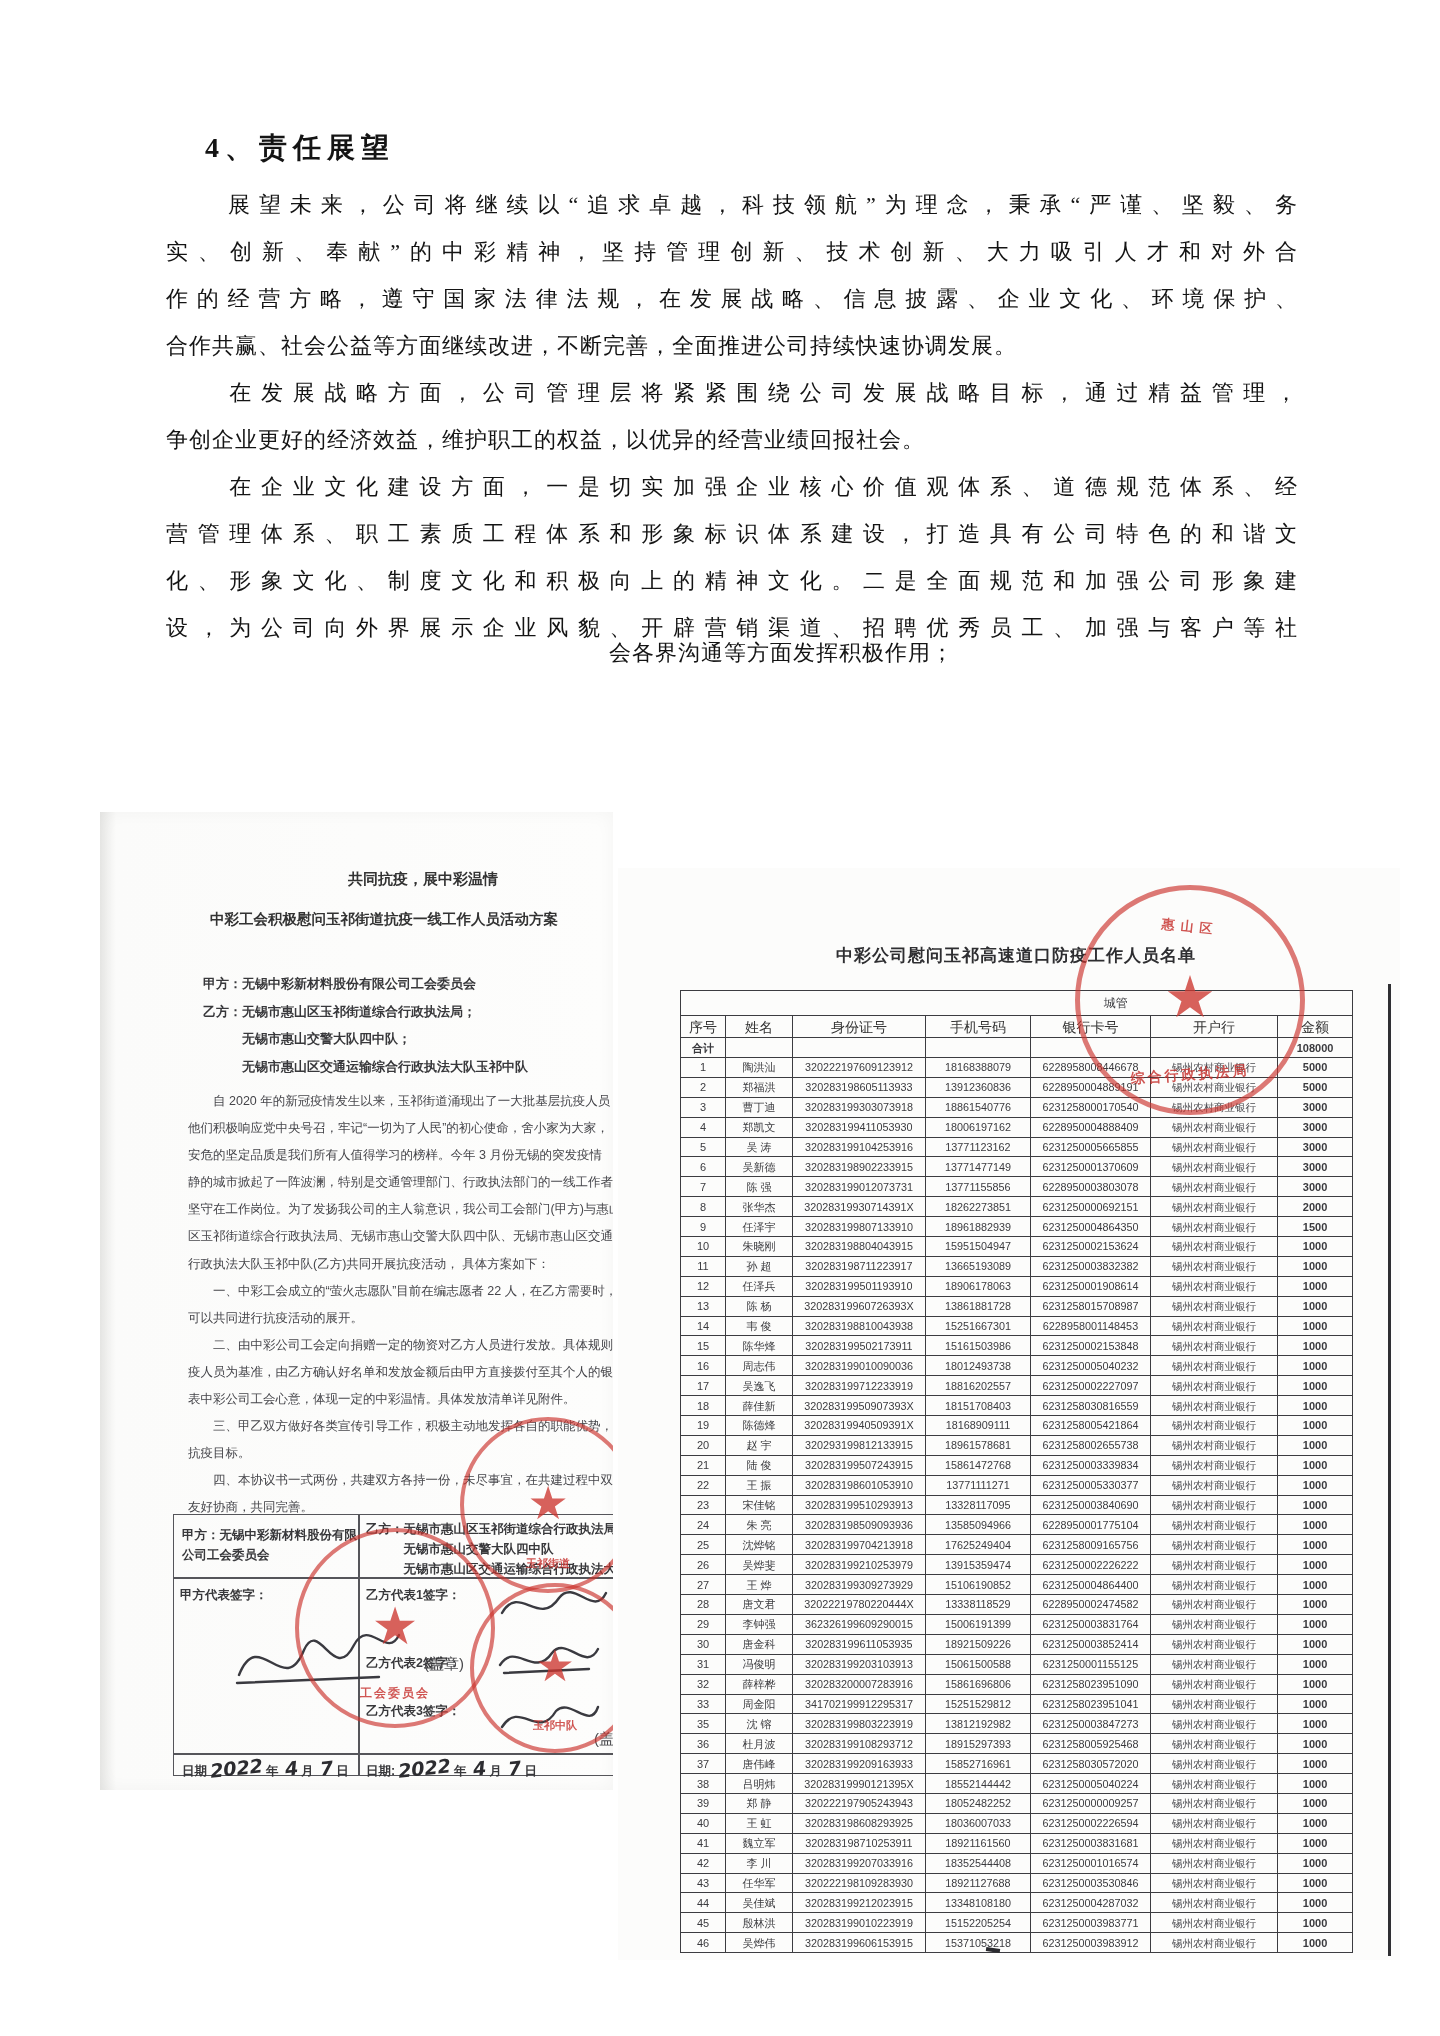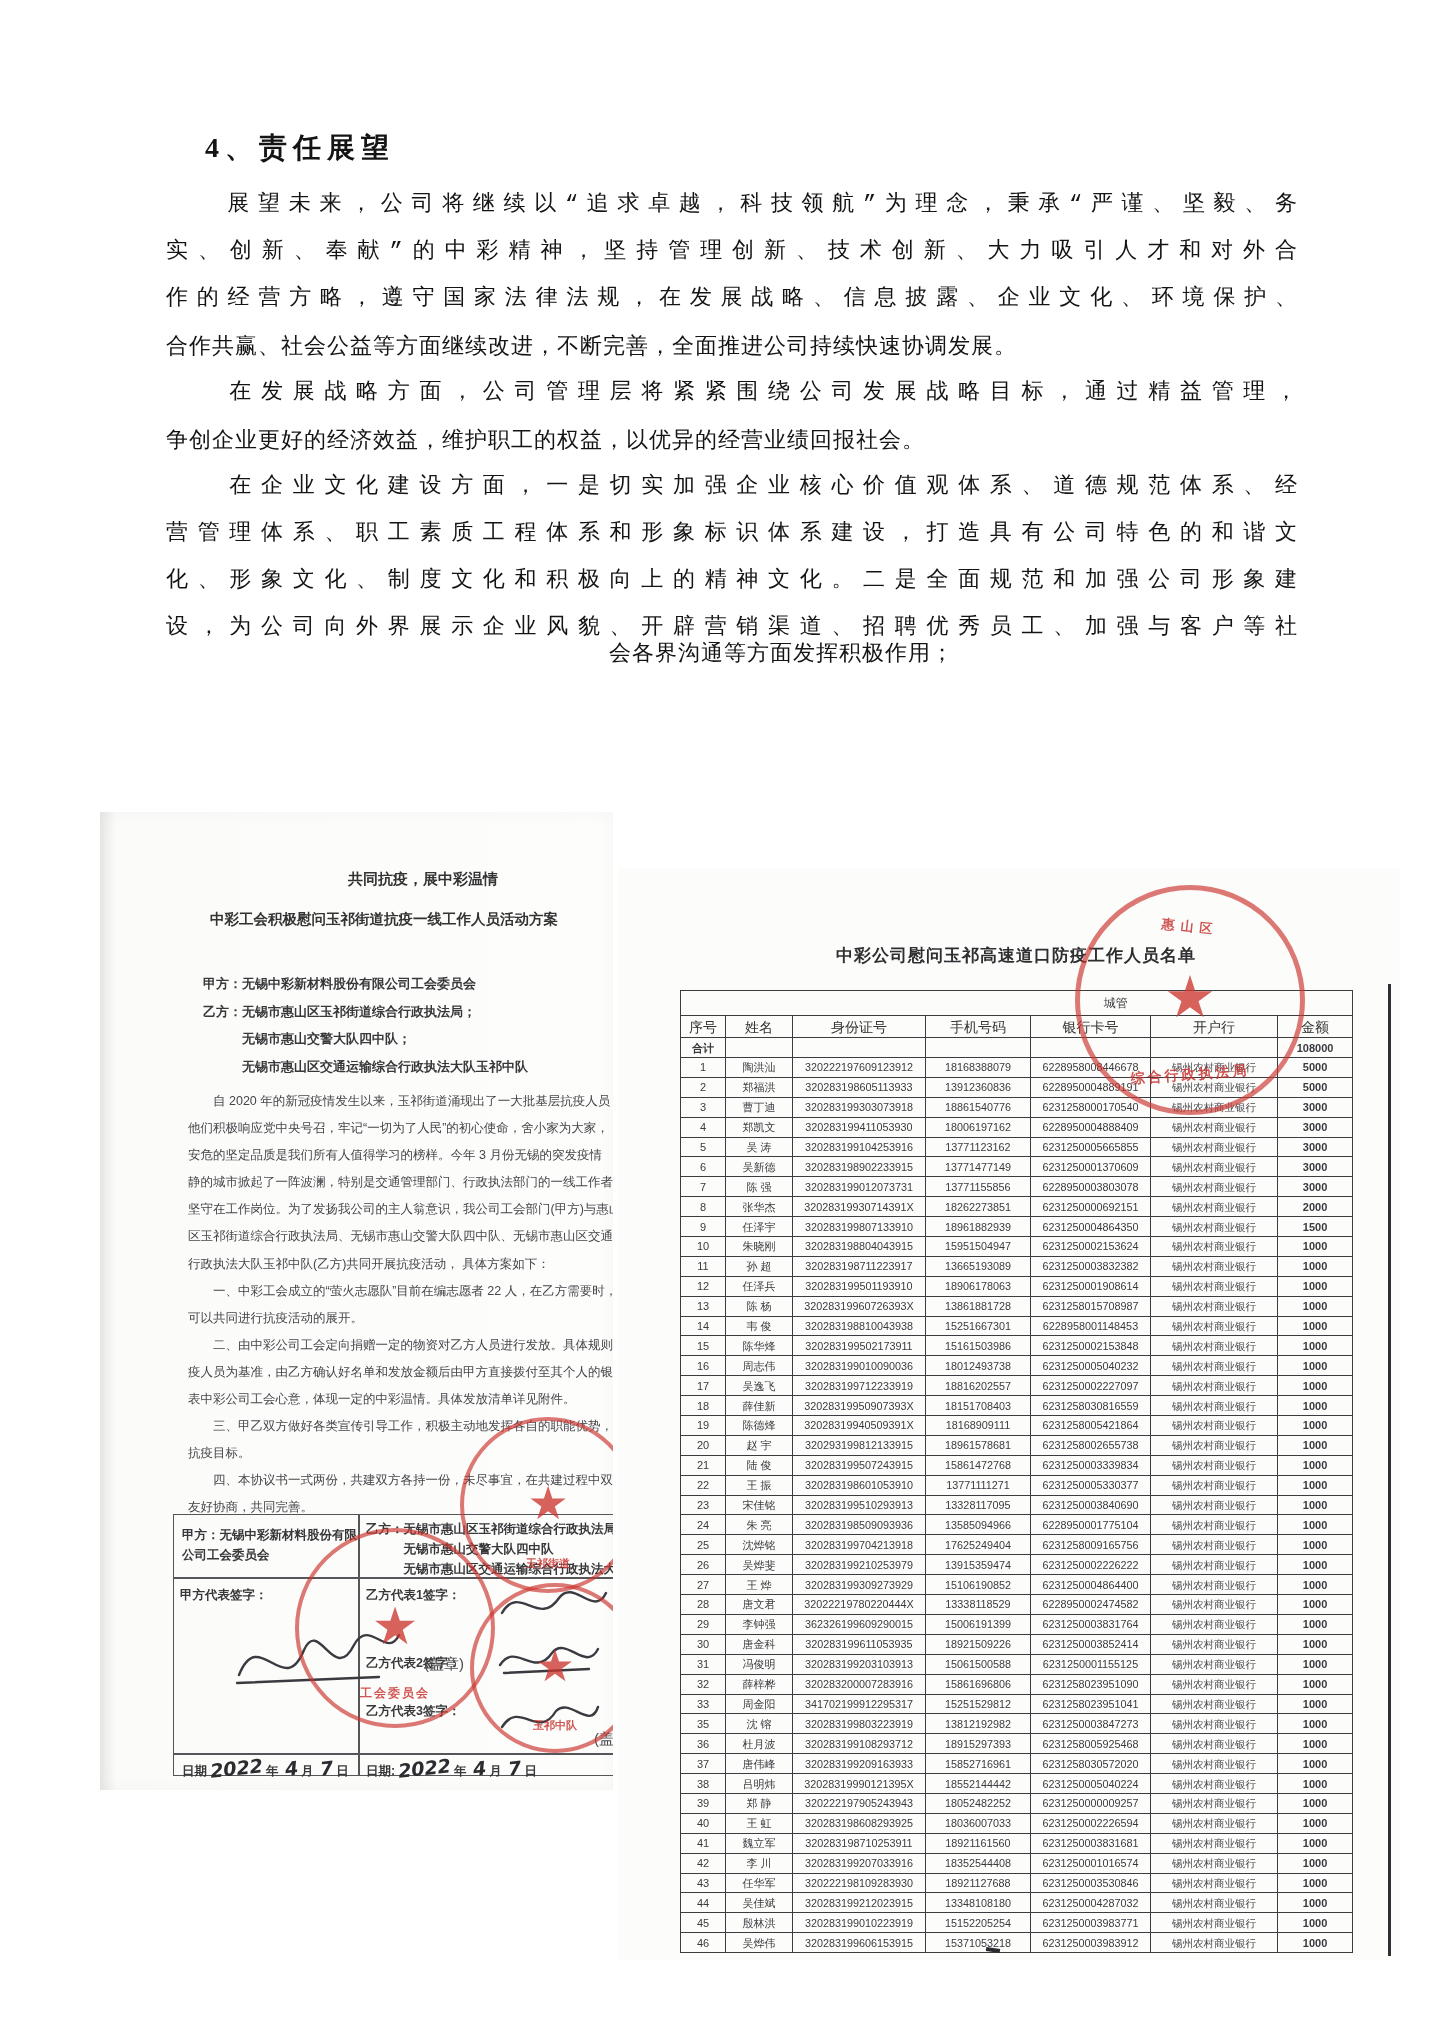--- a/index.html
+++ b/index.html
@@ -5,21 +5,21 @@
   html,body{margin:0;padding:0;background:#ffffff;}
   .page{position:relative;width:1440px;height:2036px;background:#ffffff;overflow:hidden;
         font-family:"Liberation Serif","DejaVu Serif",serif;color:#141414;}
   .abs{position:absolute;}
 
   
   .heading{font-size:28px;font-weight:bold;letter-spacing:6px;}
   .para{width:1132px;font-size:22px;letter-spacing:1px;}
   .para .line{height:47px;line-height:47px;white-space:nowrap;overflow:hidden;}
   .para .line.jl{text-align:justify;text-align-last:justify;white-space:normal;
-                 overflow:hidden;height:47px;font-family:Liberation Mono, monospace;}
+                 overflow:hidden;height:47px;}
   .wrapline{font-size:22px;letter-spacing:1px;height:47px;line-height:47px;white-space:nowrap;}
 
   
   .scan{background:#fcfcfb;overflow:hidden;}
   .scan-left{background:linear-gradient(90deg,#e9e9e7 0px,#fbfbfa 16px,#fdfdfc 100%);
              box-shadow:inset 0 0 18px rgba(0,0,0,0.04);}
   .ld{font-family:"Liberation Sans","DejaVu Sans",sans-serif;color:#3b3b3e;}
   .ld-title{font-size:15px;font-weight:bold;color:#333;}
   .ld-sub{font-size:14.5px;font-weight:bold;color:#333;}
   .ld-party .line{height:27.5px;line-height:27.5px;font-size:13px;font-weight:bold;

